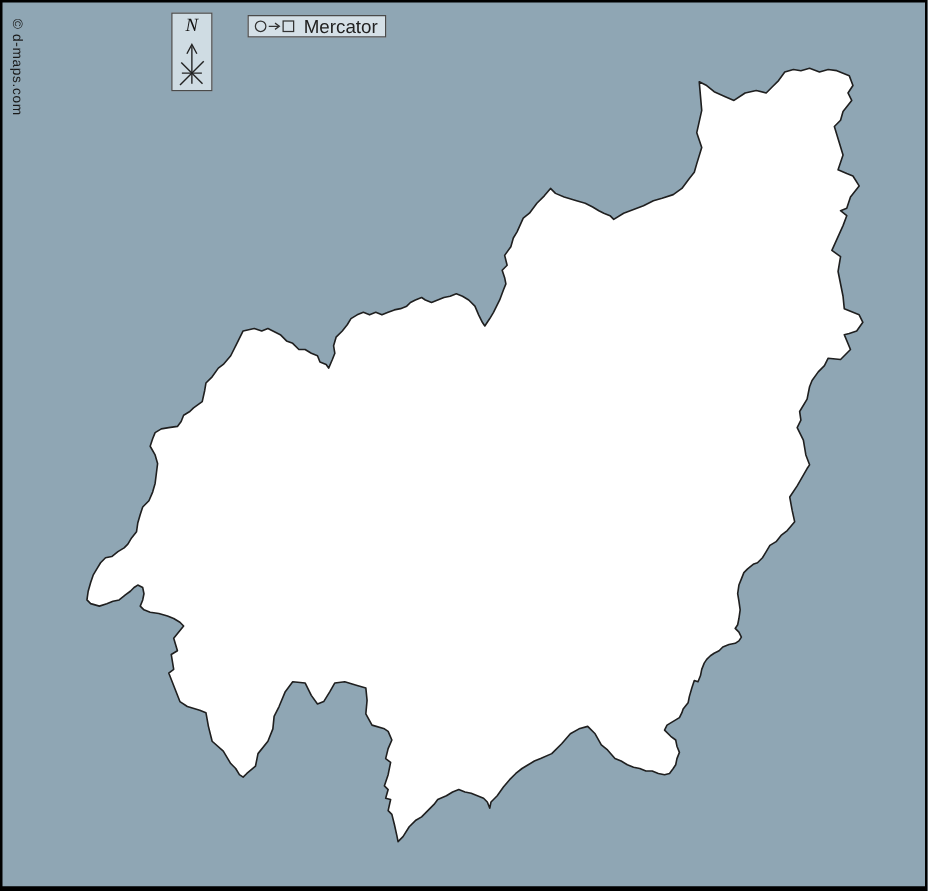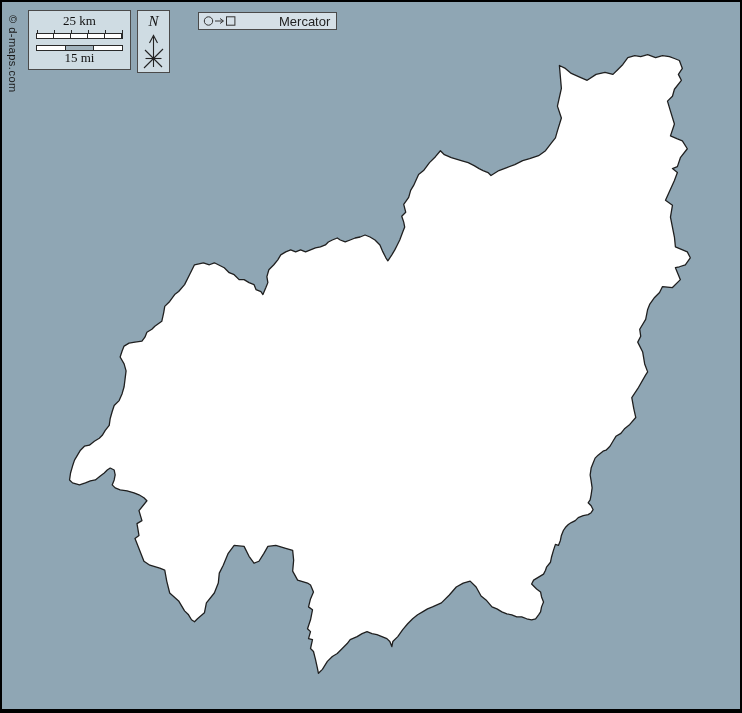--- a/index.html
+++ b/index.html
@@ -45,57 +45,35 @@
     font-size:15px;color:#111;line-height:1.1;margin-top:2px;
   }
   .compass-rose{display:block;margin:0 auto;}
   .rose-line{stroke:#222;stroke-width:1.1;fill:none;}
 
   .projection-box{
     left:196px;top:10px;height:18px;padding:0 6px 0 4px;
     display:flex;align-items:center;gap:4px;
     background:var(--panel_light,#d5e0e7);
   }
-  .proj-label{font-size:13px;color:#222;line-height:1;margin-left:36px;}
+  .proj-label{font-size:15px;color:#222;line-height:1;}
   .proj-icons{display:block;}
   .proj-shape{stroke:#333;fill:none;stroke-width:1;}
 </style>
 </head>
 <body>
 
 <div class="stage">
 
   <svg class="map-svg" viewBox="0 0 742 713" aria-hidden="true">
     <path id="region-path" class="region" d="M202,263L208,265L213,263L217,265L223,268L228,273L233,275L238,280L243,280L248,283L253,285L255,290L260,292L262,295L265,288L267,283L266,277L268,270L273,265L277,260L280,255L285,252L290,250L295,252L300,250L305,252L310,250L315,248L320,247L325,245L328,242L332,240L337,238L340,240L345,242L350,240L355,238L360,237L365,235L370,237L375,240L380,245L383,252L386,258L388,261L392,255L395,250L397,246L400,240L403,232L405,227L404,222L402,216L406,212L404,204L409,197L411,190L414,185L419,174L424,170L430,162L436,156L441,150L445,154L452,157L462,160L469,162L475,165L480,168L484,170L489,172L492,175L500,170L508,167L516,164L524,160L531,158L540,155L547,150L553,142L557,137L559,130L563,117L559,105L563,87L561,64L567,67L573,72L582,76L589,79L598,73L607,71L615,73L620,68L625,63L630,56L637,54L643,55L650,53L658,56L665,54L672,55L677,57L682,59L685,67L681,73L684,79L677,88L675,95L670,100L673,110L677,123L673,135L680,138L685,140L690,148L683,157L680,166L675,168L680,172L677,180L668,200L675,205L673,217L677,237L678,247L690,252L693,258L688,265L682,267L678,268L683,280L675,288L665,287L662,293L657,298L652,305L650,310L648,320L642,330L643,337L640,343L645,353L647,365L650,373L648,376L640,390L634,399L636,410L638,419L632,426L627,430L623,435L618,438L615,443L612,448L608,452L605,453L600,457L597,460L595,465L593,470L592,477L593,483L594,490L593,497L592,502L590,505L593,508L595,512L593,515L590,517L585,518L580,520L577,523L573,525L570,527L567,530L565,533L563,538L562,543L560,548L557,547L555,553L553,560L552,565L548,570L547,573L545,577L540,580L535,583L533,587L538,592L542,595L543,600L545,605L543,610L542,615L540,618L537,622L533,623L528,622L523,620L518,620L513,618L508,617L503,615L498,612L493,610L487,603L482,599L477,590L471,584L464,586L457,590L450,598L442,606L433,610L428,612L423,615L418,618L413,622L408,627L403,633L398,640L393,645L392,650L390,645L387,642L382,640L377,638L372,637L367,635L362,637L357,640L350,643L347,647L342,652L337,657L332,660L327,665L322,673L318,677L317,672L315,663L313,655L310,652L312,643L308,642L310,635L307,632L310,623L312,613L308,610L310,602L313,595L310,588L307,586L297,583L292,574L293,563L292,553L285,551L275,548L267,549L263,556L258,564L253,566L248,559L243,549L233,548L227,556L222,568L218,576L217,586L213,596L205,606L203,616L196,622L193,625L190,623L187,618L183,614L177,604L168,596L165,584L163,573L158,571L148,568L142,564L133,541L137,538L135,526L140,523L137,513L145,503L142,500L137,497L132,495L125,493L118,492L113,490L110,487L112,482L113,477L112,472L108,470L105,472L102,475L98,478L93,482L88,483L83,485L77,487L70,485L67,482L68,475L70,468L72,462L75,457L78,452L82,448L87,447L92,443L97,440L100,437L103,432L107,427L108,420L110,413L112,407L117,402L120,395L122,388L123,380L124,372L122,365L118,358L120,352L122,347L127,344L133,343L140,342L143,338L145,333L150,330L153,327L160,322L162,313L163,307L168,302L173,295L177,292L183,285L188,275L193,265Z"></path>
   </svg>
 
   <div class="watermark">© d-maps.com</div>
 
-  <div class="panel scale-box">
-    <div class="scale-label km">25 km</div>
-    <div class="bar bar-km" id="bar-km">
-        <div class="cell"></div>
-        <div class="cell"></div>
-        <div class="cell"></div>
-        <div class="cell"></div>
-        <div class="cell"></div>
-        <div class="tick" style="left: calc(0% - 0.5px);"></div>
-        <div class="tick" style="left: calc(20% - 0.5px);"></div>
-        <div class="tick" style="left: calc(40% - 0.5px);"></div>
-        <div class="tick" style="left: calc(60% - 0.5px);"></div>
-        <div class="tick" style="left: calc(80% - 0.5px);"></div>
-        <div class="tick" style="left: calc(100% - 0.5px);"></div>
-      </div>
-    <div class="bar bar-mi" id="bar-mi">
-        <div class="cell"></div>
-        <div class="cell alt"></div>
-        <div class="cell"></div>
-      </div>
-    <div class="scale-label mi">15 mi</div>
-  </div>
 
   <div class="panel compass-box">
     <div class="compass-n">N</div>
     <svg class="compass-rose" width="27" height="40" viewBox="0 0 27 40" aria-hidden="true">
       <line class="rose-line" x1="13.5" y1="37" x2="13.5" y2="7"></line>
       <polyline class="rose-line" points="9.5,13 13.5,5.5 17.5,13"></polyline>
       <line class="rose-line" x1="4" y1="38" x2="23" y2="19"></line>
       <line class="rose-line" x1="5" y1="20" x2="22" y2="37"></line>
       <line class="rose-line" x1="5.5" y1="28.5" x2="21.5" y2="28.5"></line>
     </svg>

